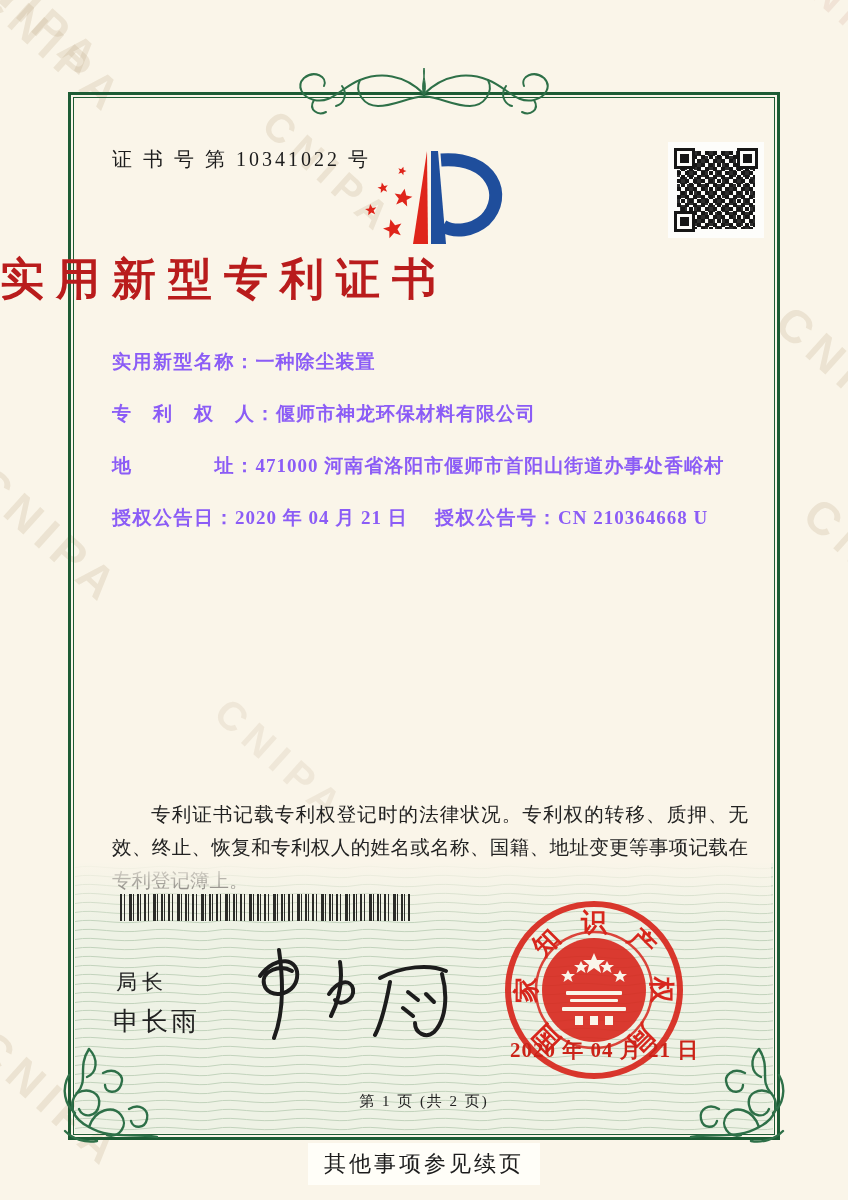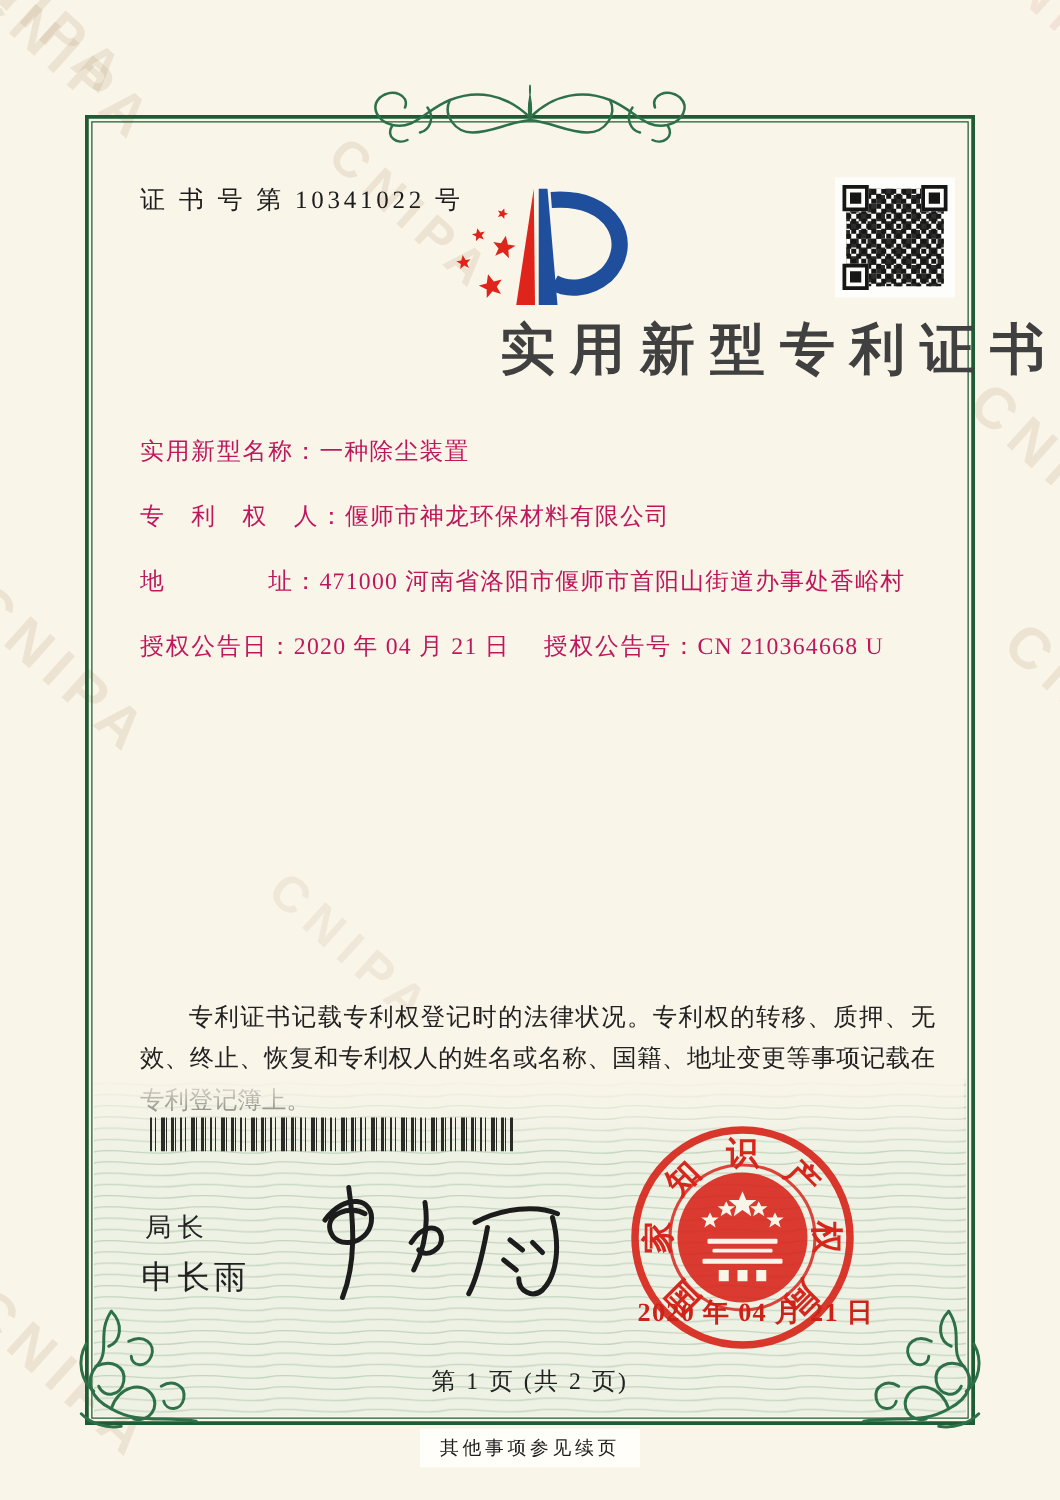--- a/index.html
+++ b/index.html
@@ -30,25 +30,25 @@
   .qr{position:absolute;left:668px;top:142px;width:96px;height:96px;background:#fdfdfb;padding:0;}
   .qr-data{position:absolute;left:9px;top:9px;width:78px;height:78px;
      background-image:
        conic-gradient(#161616 25%,transparent 0 50%,#161616 0 75%,transparent 0),
        conic-gradient(rgba(22,22,22,.9) 25%,transparent 0 50%,rgba(22,22,22,.9) 0 75%,transparent 0);
      background-size:8px 8px,14px 14px;background-position:0 0,3px 5px;}
   .fd{position:absolute;width:21px;height:21px;background:#fdfdfb;border:3px solid #161616;box-sizing:border-box;}
   .fd::after{content:"";position:absolute;inset:3px;background:#161616;}
   .fd.f1{left:0;top:0}.fd.f2{right:0;top:0}.fd.f3{left:0;bottom:0}
 
-  .title{position:absolute;left:0;top:250px;width:848px;margin:0;text-align:right;
-         font-size:44px;font-weight:700;letter-spacing:12px;color:#404040;}
-
-  
-  .fields{position:absolute;left:112px;top:350px;width:640px;font-size:19px;color:#be185d;}
+  .title{position:absolute;left:0;top:250px;width:848px;margin:0;text-align:left;
+         font-size:44px;font-weight:700;letter-spacing:12px;color:#b91c1c;}
+
+  
+  .fields{position:absolute;left:112px;top:350px;width:640px;font-size:19px;color:#8b5cf6;font-weight:bold;}
   .field-row{height:52px;line-height:24px;white-space:nowrap;}
   .f-label{letter-spacing:1.5px;}
   .f-value{letter-spacing:1px;}
   .dual{position:relative;}
   .dual .pair2{position:absolute;left:323px;top:0;}
 
   
   .para{position:absolute;left:112px;width:636px;margin:0;font-size:19.5px;line-height:33px;
         color:#222;text-align:justify;text-indent:2em;}
   .p1{top:700px;}
@@ -74,23 +74,23 @@
   
   .seal{position:absolute;left:499px;top:895px;width:190px;height:190px;z-index:3;}
   .seal svg{position:absolute;left:0;top:0;}
   .seal-char{position:absolute;left:50%;top:50%;width:28px;height:28px;margin:-14px 0 0 -14px;
      font-size:26px;font-weight:700;color:#d7261c;text-align:center;line-height:28px;}
   .seal-date{position:absolute;left:510px;top:1036px;width:180px;text-align:center;z-index:4;
      font-size:21px;font-weight:700;color:#cb2318;letter-spacing:1px;white-space:nowrap;}
 
   
   .page-num{position:absolute;left:0;top:1092px;width:848px;text-align:center;
-            font-size:19px;letter-spacing:2px;color:#222;z-index:2;}
+            font-size:15px;letter-spacing:2px;color:#222;z-index:2;}
   .next-note{position:absolute;left:50%;transform:translateX(-50%);top:1143px;
-             background:#fffef8;padding:6px 16px;font-size:15px;letter-spacing:3px;color:#1c1c1c;}
+             background:#fffef8;padding:6px 16px;font-size:22px;letter-spacing:3px;color:#1c1c1c;}
 </style>
 </head>
 <body>
 
 <div class="page">
 
   <span class="wm" style="left:-38px;top:18px">CNIPA</span>
   <span class="wm" style="left:-60px;top:-18px">CNIPA</span>
   <span class="wm small" style="left:248px;top:150px">CNIPA</span>
   <span class="wm" style="left:760px;top:348px">CNIPA</span>

